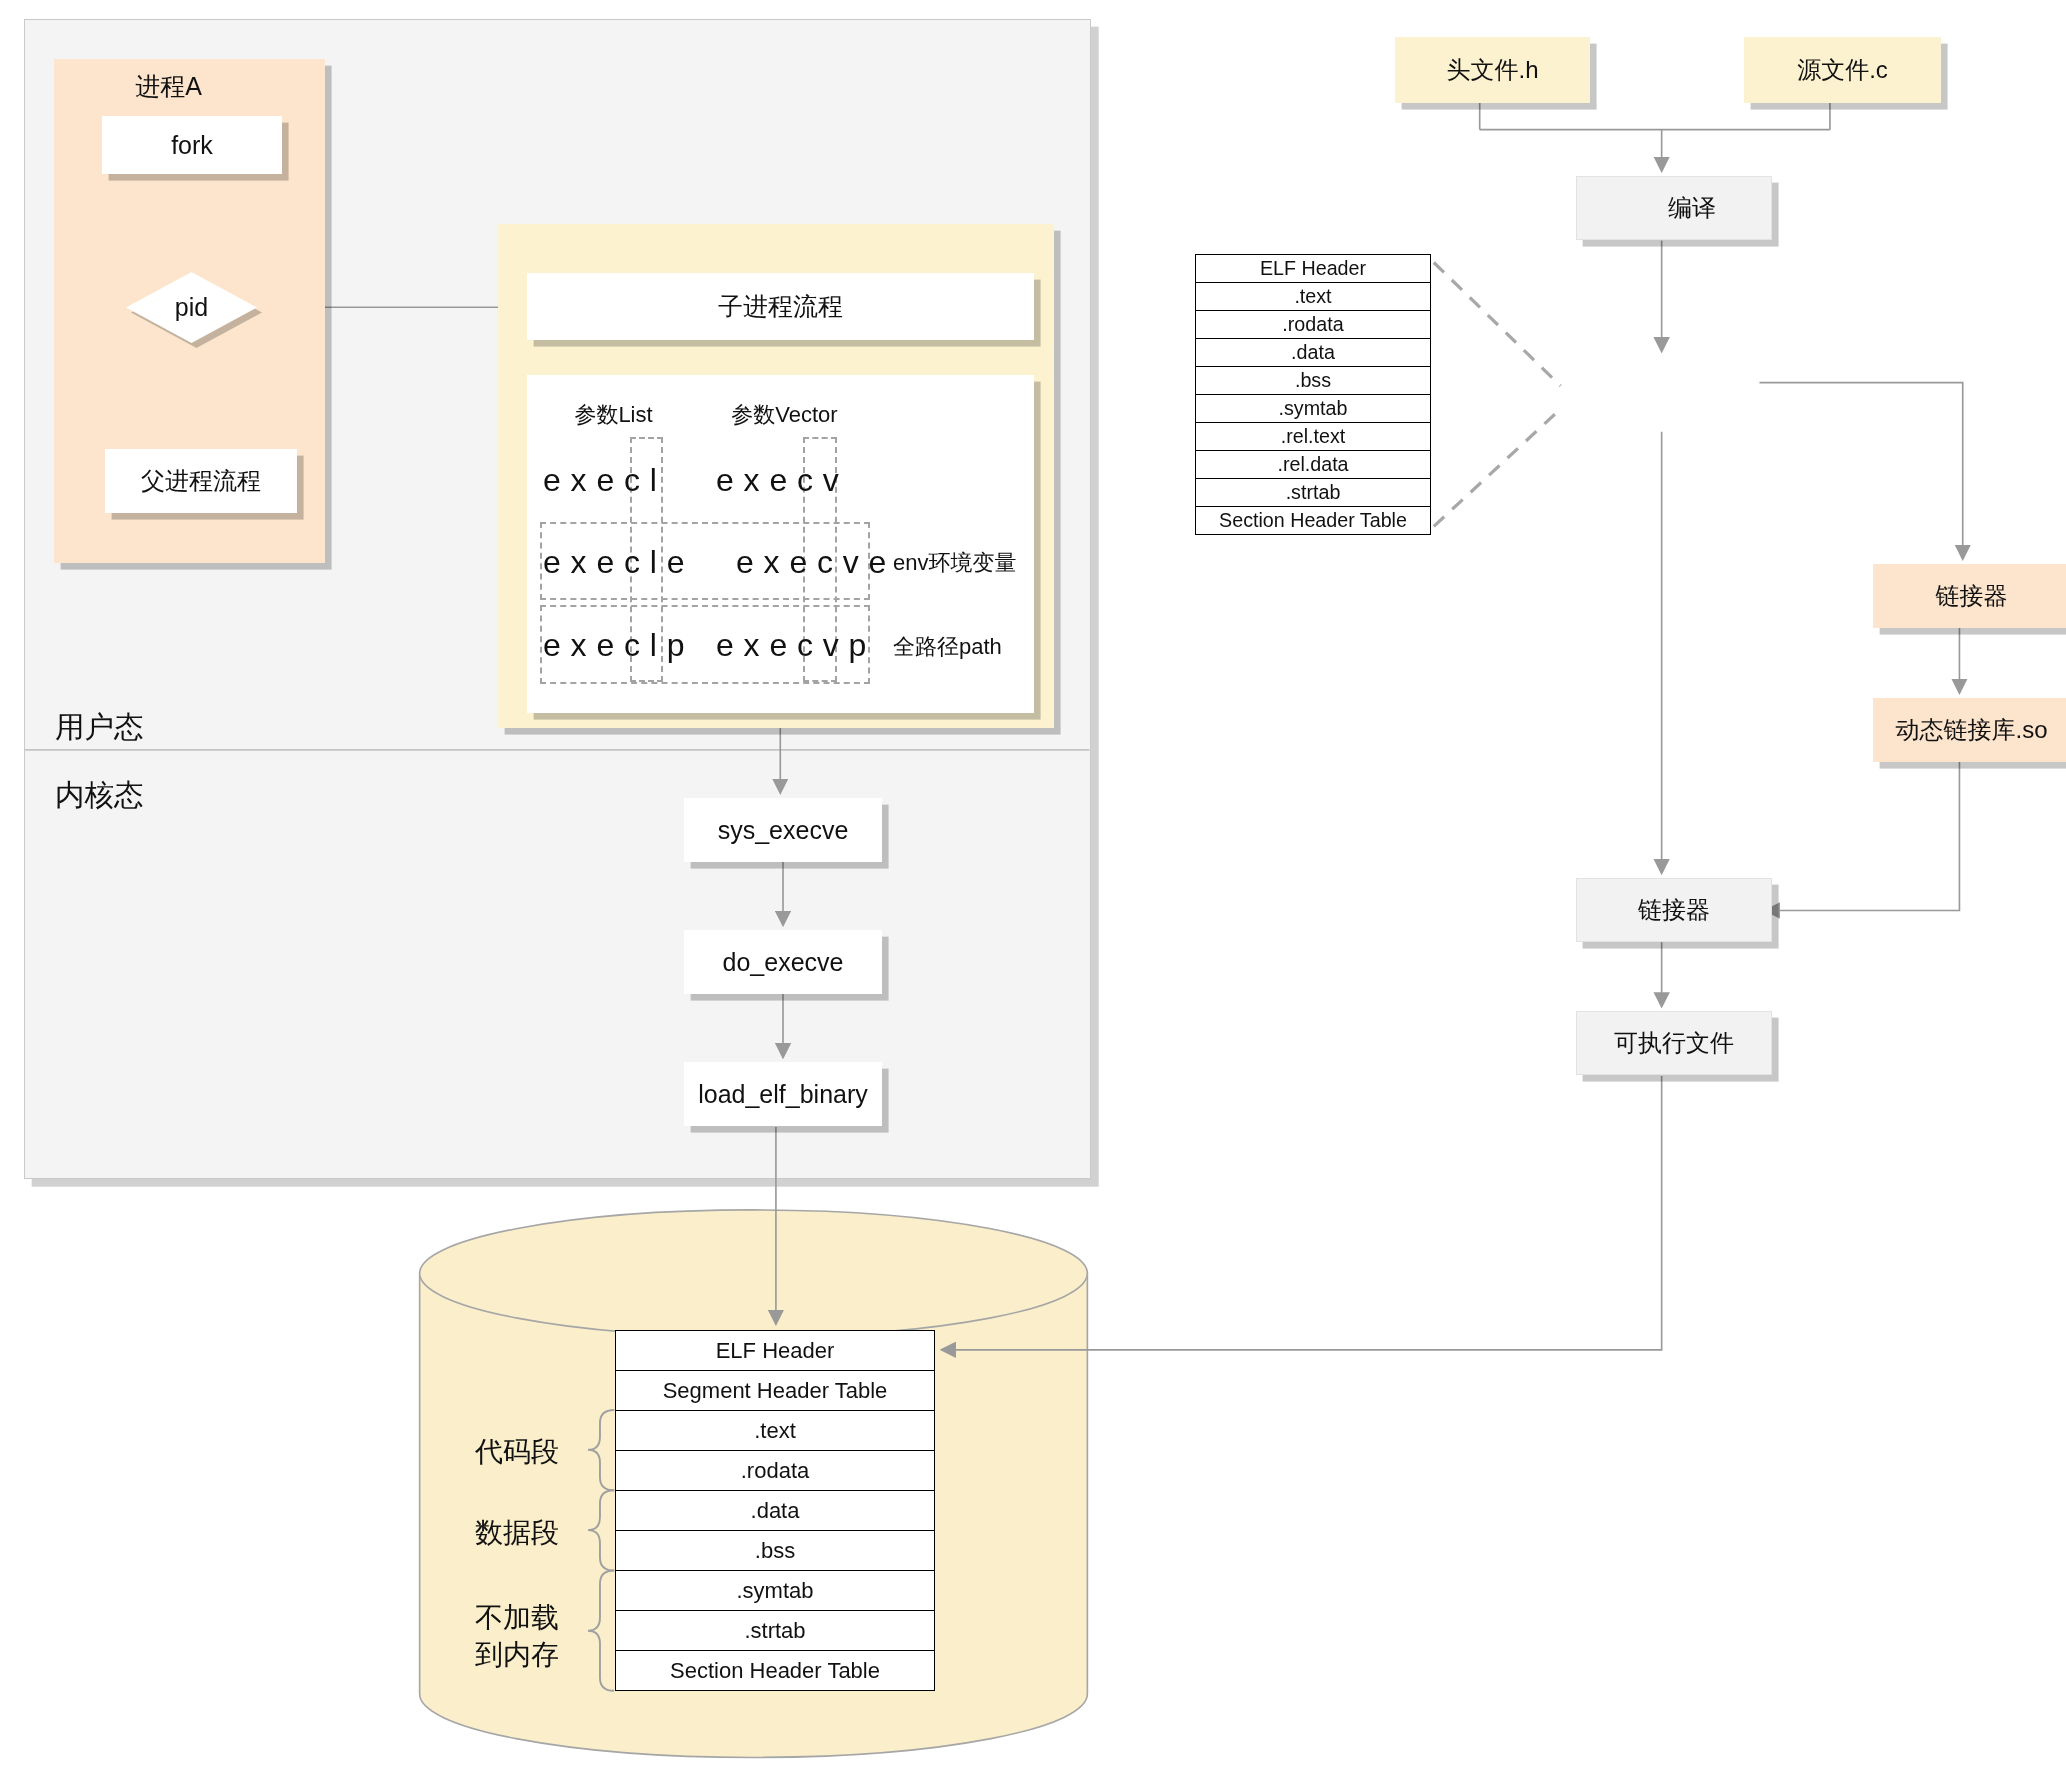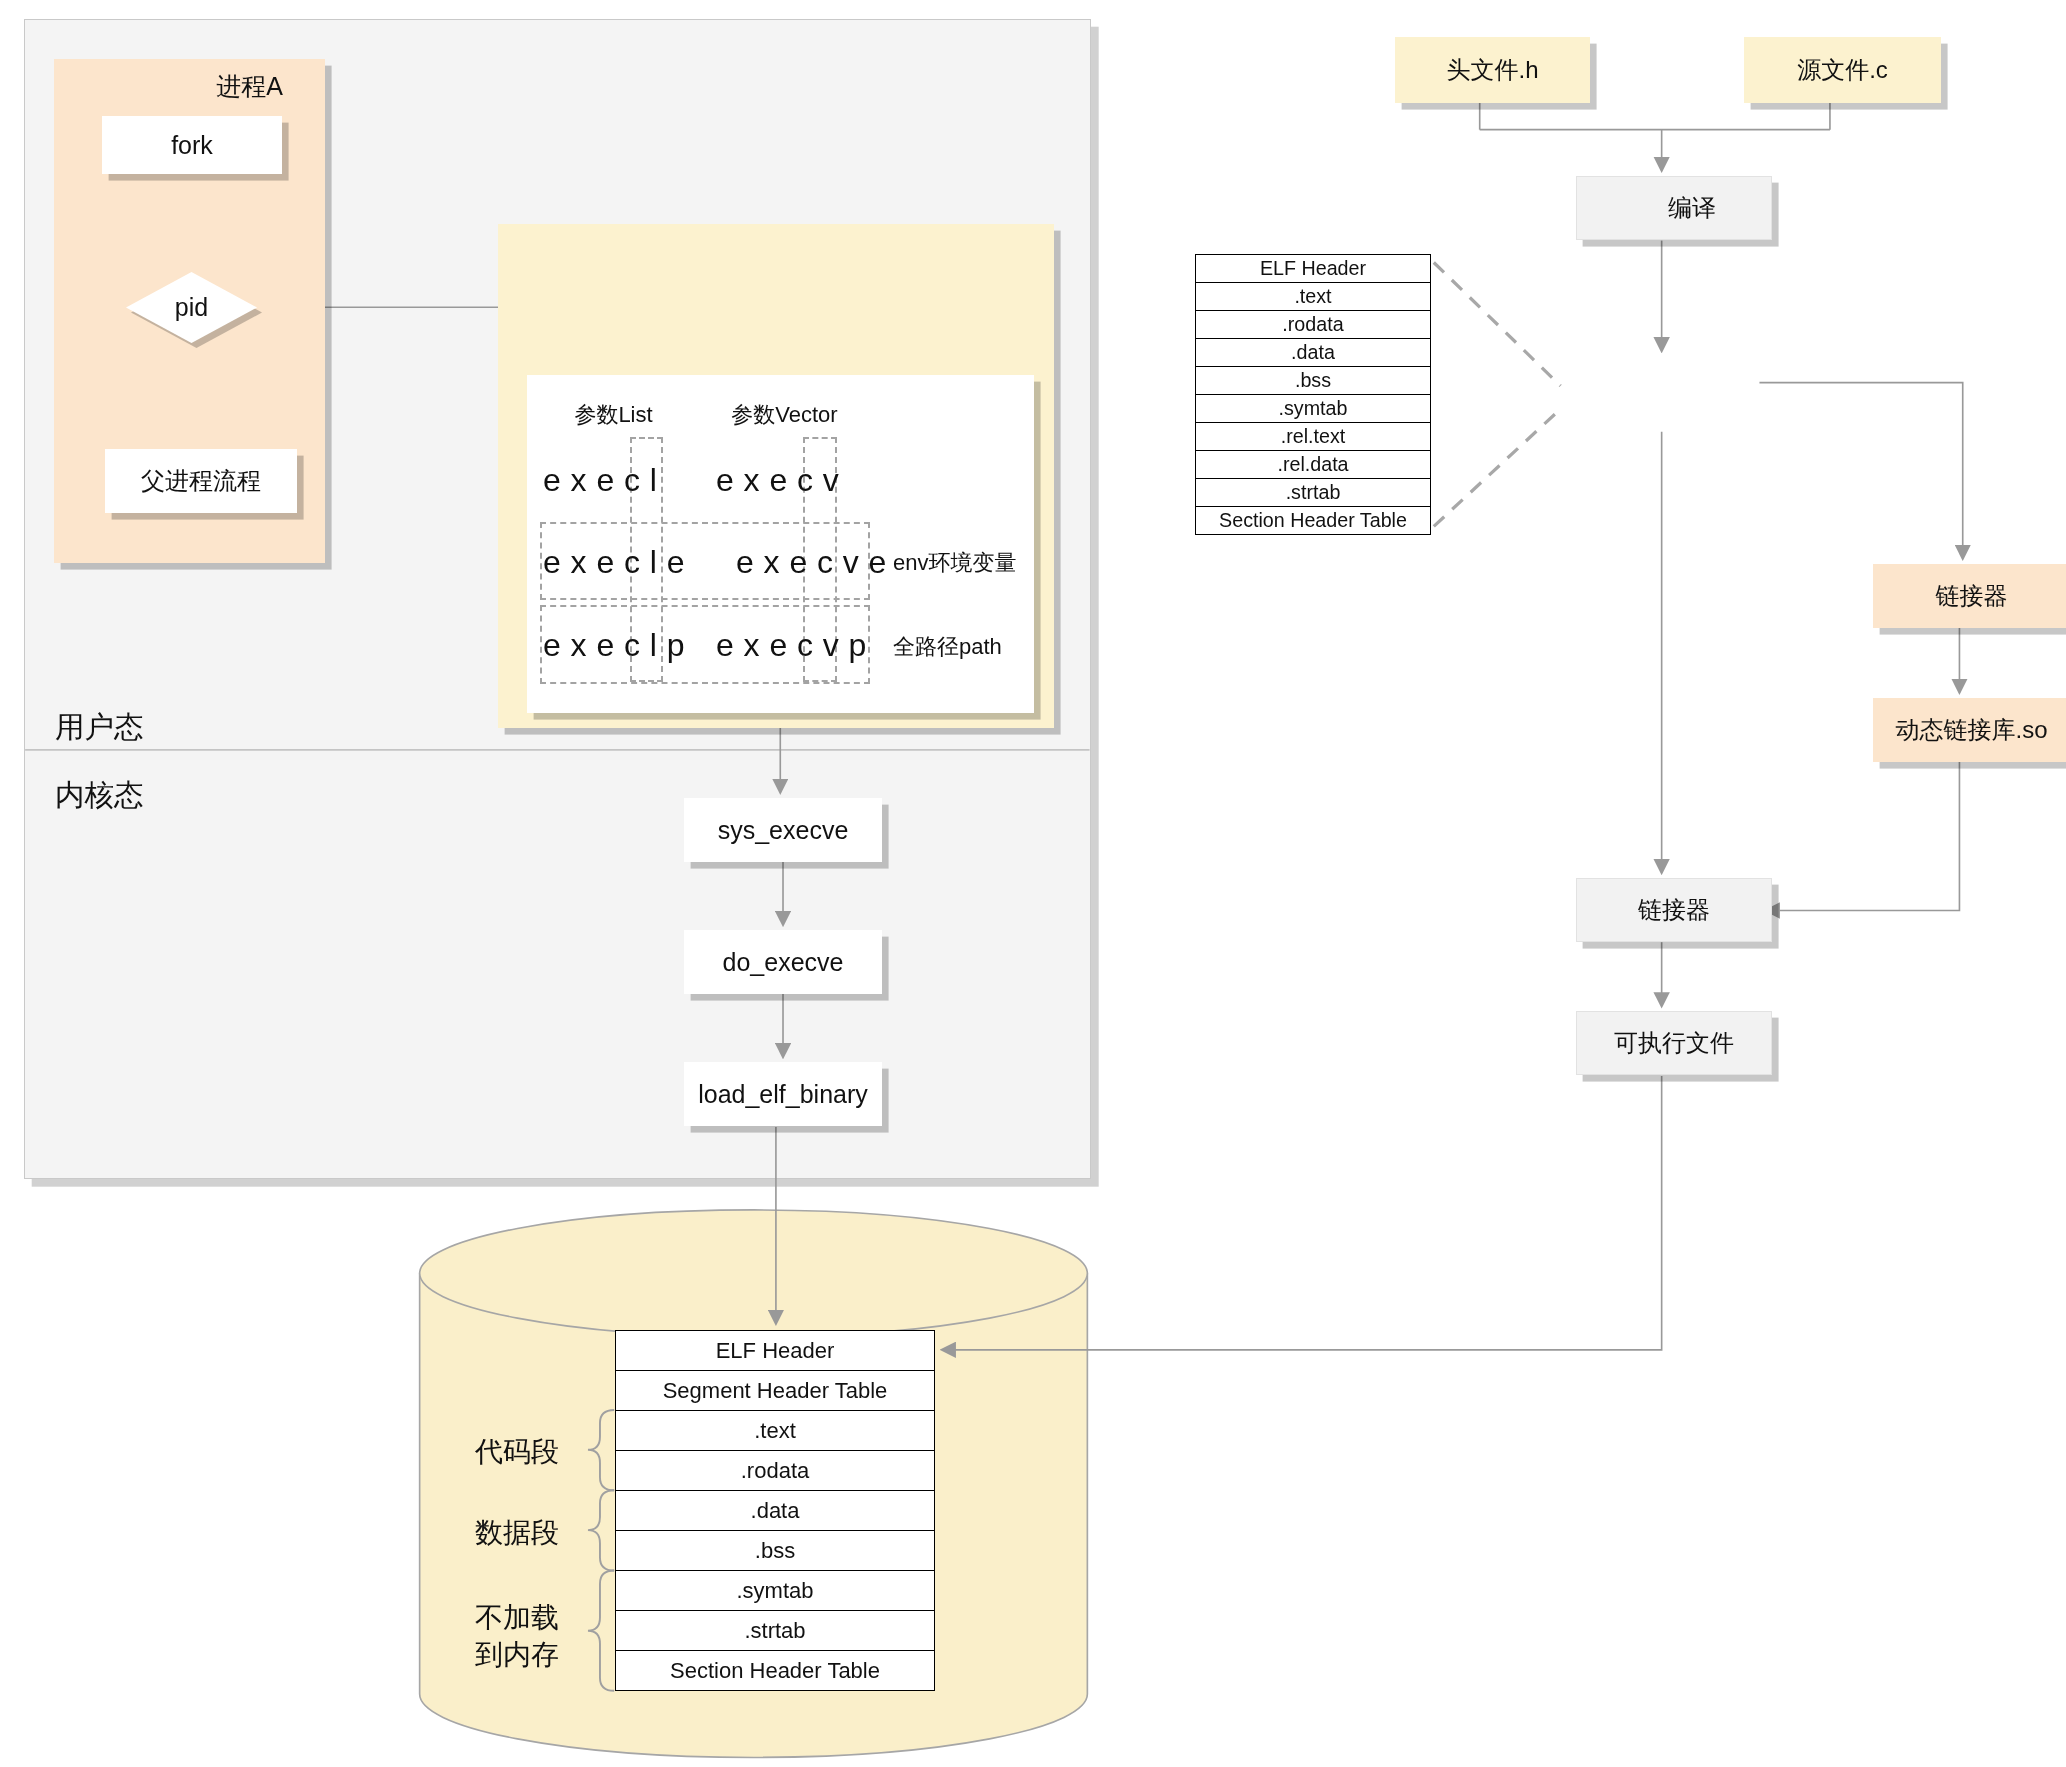--- a/index.html
+++ b/index.html
@@ -91,28 +91,29 @@
       <path d="M1124,2580 Q1098,2580 1098,2604 L1098,2629 Q1098,2653 1076,2653 Q1098,2653 1098,2677 L1098,2703 Q1098,2727 1124,2727"></path>
       <path d="M1124,2727 Q1098,2727 1098,2751 L1098,2776 Q1098,2800 1076,2800 Q1098,2800 1098,2824 L1098,2850 Q1098,2874 1124,2874"></path>
       <path d="M1124,2874 Q1098,2874 1098,2898 L1098,2960 Q1098,2984 1076,2984 Q1098,2984 1098,3008 L1098,3070 Q1098,3094 1124,3094"></path>
     </g>
   </svg>
 
   <div class="label mode-label" style="left:55px;top:708px;">用户态</div>
   <div class="label mode-label" style="left:55px;top:776px;">内核态</div>
 
   <div class="box peach shadow" style="left:54px;top:59px;width:271px;height:504px;align-items:flex-start;"></div>
-  <div class="label title" style="left:54px;top:70px;width:229px;text-align:right;">进程A</div>
+  <div class="label title" style="left:54px;top:70px;width:229px;text-align:center;">进程A</div>
   <div class="box white shadow boxtext" style="left:102px;top:116px;width:180px;height:58px;">fork</div>
   <div class="diamond-wrap" style="left:126px;top:272px;">
     <div class="diamond">pid</div>
   </div>
   <div class="box white shadow boxtext-sm" style="left:93px;top:449px;width:192px;height:64px;">父进程流程</div>
 
   <div class="box yellow shadow" style="left:498px;top:224px;width:556px;height:504px;"></div>
+  <div class="box white shadow boxtext" style="left:527px;top:273px;width:507px;height:67px;">子进程流程</div>
   <div class="box white shadow" style="left:527px;top:375px;width:507px;height:338px;"></div>
 
   <div class="dashedbox" style="left:630px;top:437px;width:33px;height:245px;"></div>
   <div class="dashedbox" style="left:803px;top:437px;width:34px;height:245px;"></div>
   <div class="dashedbox" style="left:540px;top:522px;width:330px;height:78px;"></div>
   <div class="dashedbox" style="left:540px;top:605px;width:330px;height:79px;"></div>
 
   <div class="label param-h" style="left:545px;top:400px;">参数List</div>
   <div class="label param-h" style="left:716px;top:400px;">参数Vector</div>
 

